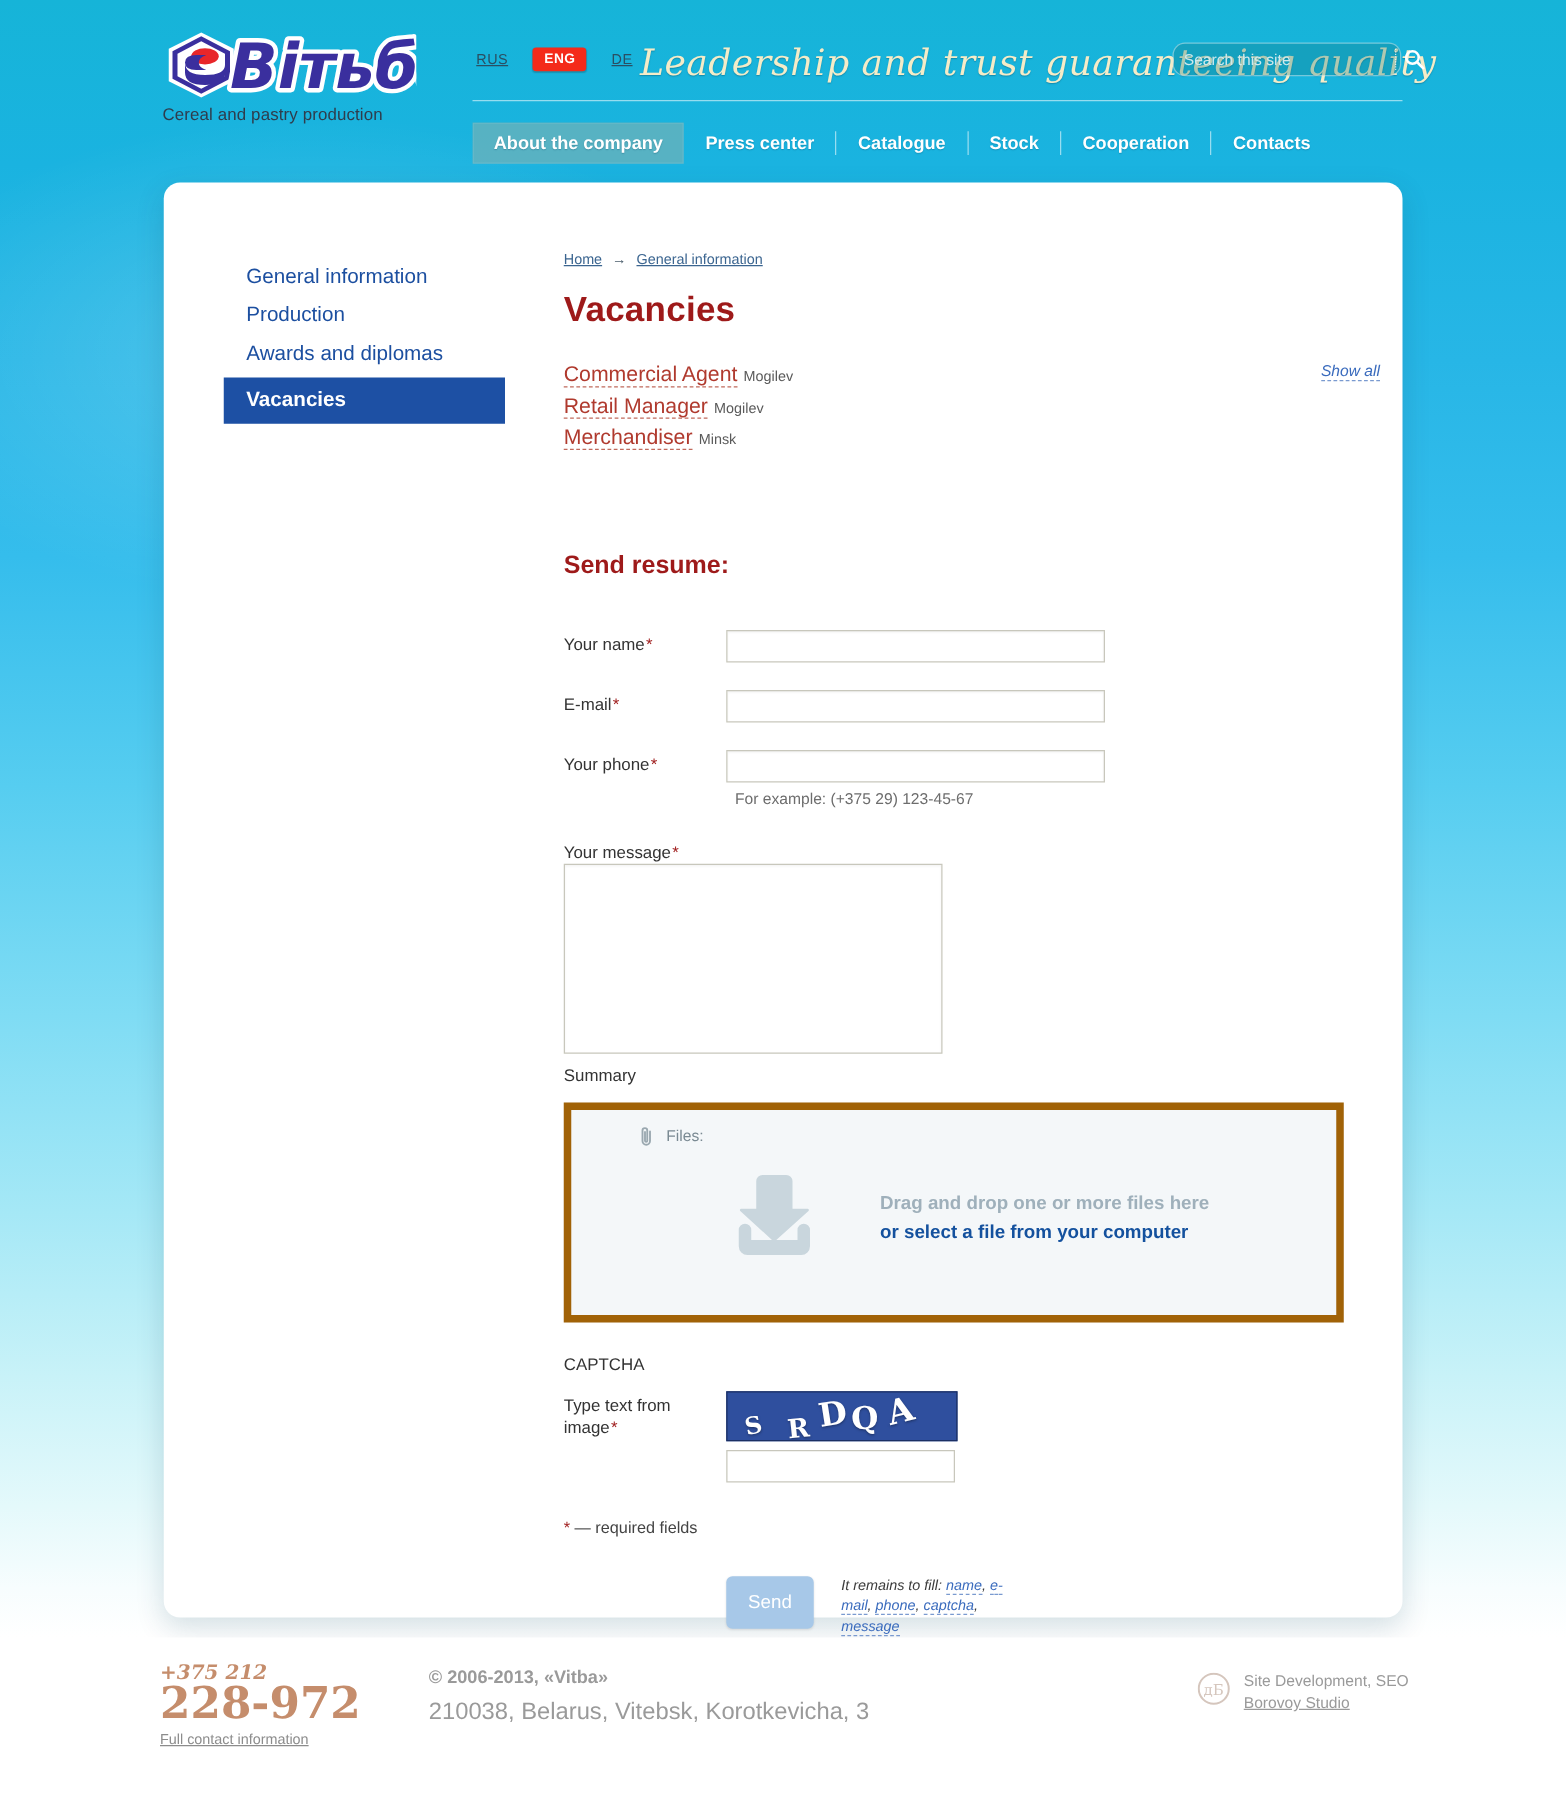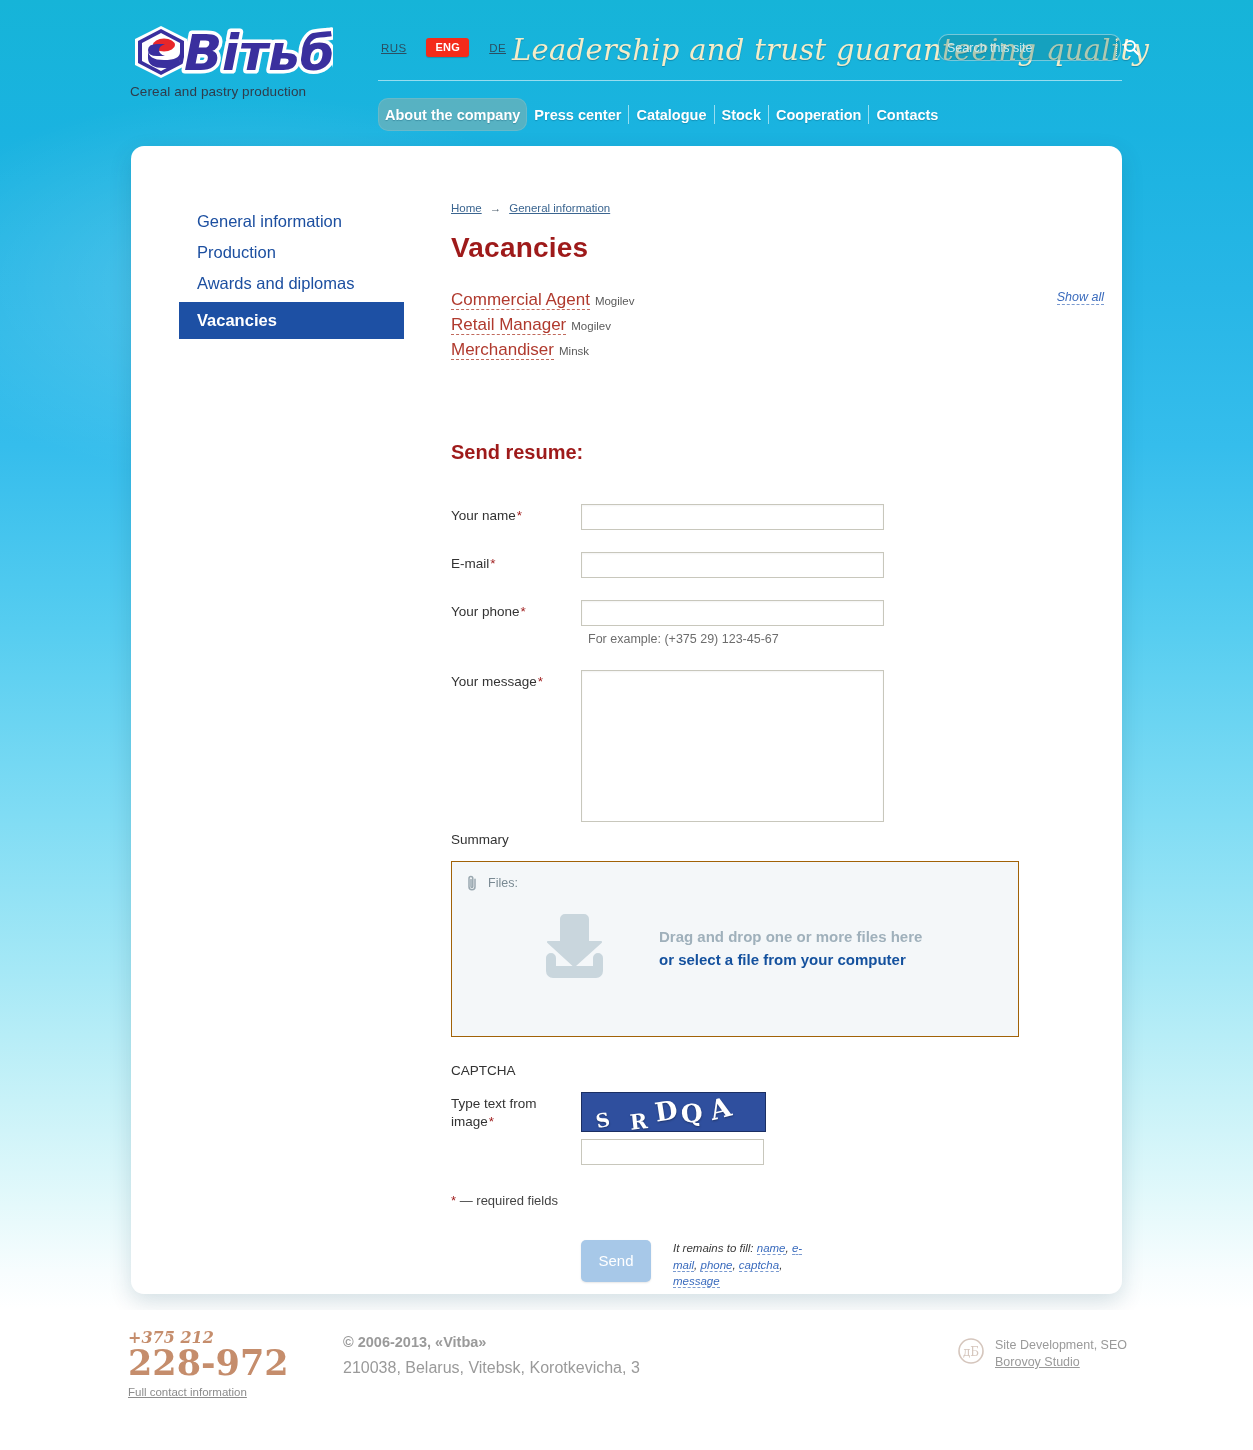--- a/index.html
+++ b/index.html
@@ -86,24 +86,24 @@
     background:transparent; border:0; cursor:pointer;
   }
 
   .hrule { position:absolute; left:378px; top:80px; width:744px; height:1px;
            background:rgba(255,255,255,0.55); }
 
   
   .nav { position:absolute; left:378px; top:98px; display:flex; align-items:stretch; height:33px; }
   .nav-item {
     display:flex; align-items:center;
-    padding:0 7px;
+    padding:0 17px;
     color:#ffffff; font-size:14.5px; font-weight:bold;
     text-shadow:0 1px 1px rgba(0,70,100,.30);
-    cursor:pointer; white-space:nowrap;border-radius:10px;
+    cursor:pointer; white-space:nowrap;
   }
   .nav-item.active {
     background:rgba(126,177,177,0.62);
     box-shadow:inset 0 0 0 1px rgba(255,255,255,0.10);
   }
   .nav-sep { width:1px; margin:7px 0; background:rgba(255,255,255,0.55); }
 
   
   .card {
     position:absolute; left:131px; top:146px; width:991px; height:1148px;
@@ -166,22 +166,22 @@
     width:303px; height:152px; border:1px solid #c8c7bc;
     background:#fff; outline:none; padding:5px 6px; resize:none;
     font-family:"Liberation Sans", sans-serif; font-size:13px; color:#222;
     box-shadow:inset 0 1px 2px rgba(0,0,0,.05);
   }
   .fhint { margin:6px 0 0 137px; font-size:12.5px; color:#6d6d6d; }
 
   .summary-label { margin-top:10px; font-size:13.5px; color:#333; }
 
   .dropzone {
-    margin-top:14px; width:568px; height:176px;
-    background:#f4f7f9; border:1px solid #a16207;
+    margin-top:14px; width:624px; height:176px;
+    background:#f4f7f9; border:6px solid #a16207;padding-left:40px;
   }
   .dz-head { display:flex; align-items:center; gap:9px; padding:13px 0 0 14px; }
   .dz-files { font-size:12.5px; color:#7a8a93; }
   .dz-body { display:flex; align-items:center; padding:16px 0 0 80px; gap:42px; }
   .dz-text-main { font-size:15px; color:#9fb0bb; font-weight:bold; }
   .dz-text-link {
     font-size:15px; color:#14519e; font-weight:bold; margin-top:6px; cursor:pointer;
   }
 
   .captcha-label { margin-top:26px; font-size:13.5px; color:#333; }
@@ -226,21 +226,21 @@
   .f-num {
     font-family:"DejaVu Serif", serif; font-weight:bold; font-size:35px;
     color:#c58d6c; line-height:1.05; margin-top:-2px;
   }
   .f-full {
     font-size:11.5px; color:#8c8c8c; text-decoration:underline; cursor:pointer;
     display:inline-block; margin-top:4px;
   }
   .f-copy { position:absolute; left:343px; top:24px; }
   .f-copy-1 { font-size:14.5px; font-weight:bold; color:#9a9a9a; }
-  .f-copy-2 { font-size:16px; color:#9a9a9a; margin-top:9px; }
+  .f-copy-2 { font-size:19px; color:#9a9a9a; margin-top:9px; }
   .f-dev { position:absolute; left:958px; top:28px; display:flex; gap:11px; }
   .f-dev-txt-1 { font-size:12.5px; color:#9a9a9a; }
   .f-dev-txt-2 { font-size:12.5px; color:#9a9a9a; text-decoration:underline; cursor:pointer; margin-top:3px; }
 </style>
 </head>
 <body>
 
 <div class="bg"></div>
 <div class="bg-sheen"></div>
 
@@ -342,21 +342,21 @@
         <div class="flabel"><span>E-mail</span><span class="req">*</span></div>
         <input class="finput" type="text" value="" style="">
       </div>
 
       <div class="frow" style="margin-bottom:4px;">
         <div class="flabel"><span>Your phone</span><span class="req">*</span></div>
         <input class="finput" type="text" value="" style="">
       </div>
       <div class="fhint">For example: (+375 29) 123-45-67</div>
 
-      <div class="frow" style="margin-top:24px;margin-bottom:6px;">
+      <div class="frow" style="margin-top:24px;margin-bottom:6px;flex-direction:column;">
         <div class="flabel"><span>Your message</span><span class="req">*</span></div>
         <textarea class="ftextarea" style=""></textarea>
       </div>
 
       <div class="summary-label">Summary</div>
 
       <div class="dropzone">
         <div class="dz-head">
           <svg width="13" height="17" viewBox="0 0 13 17">
             <path d="M9 4.2 v7.6 a3 3 0 0 1 -6 0 V3.4 a1.9 1.9 0 0 1 3.8 0 v8.2 a0.9 0.9 0 0 1 -1.8 0 V4.6" fill="none" stroke="#9aa8b0" stroke-width="1.5" stroke-linecap="round"></path>

